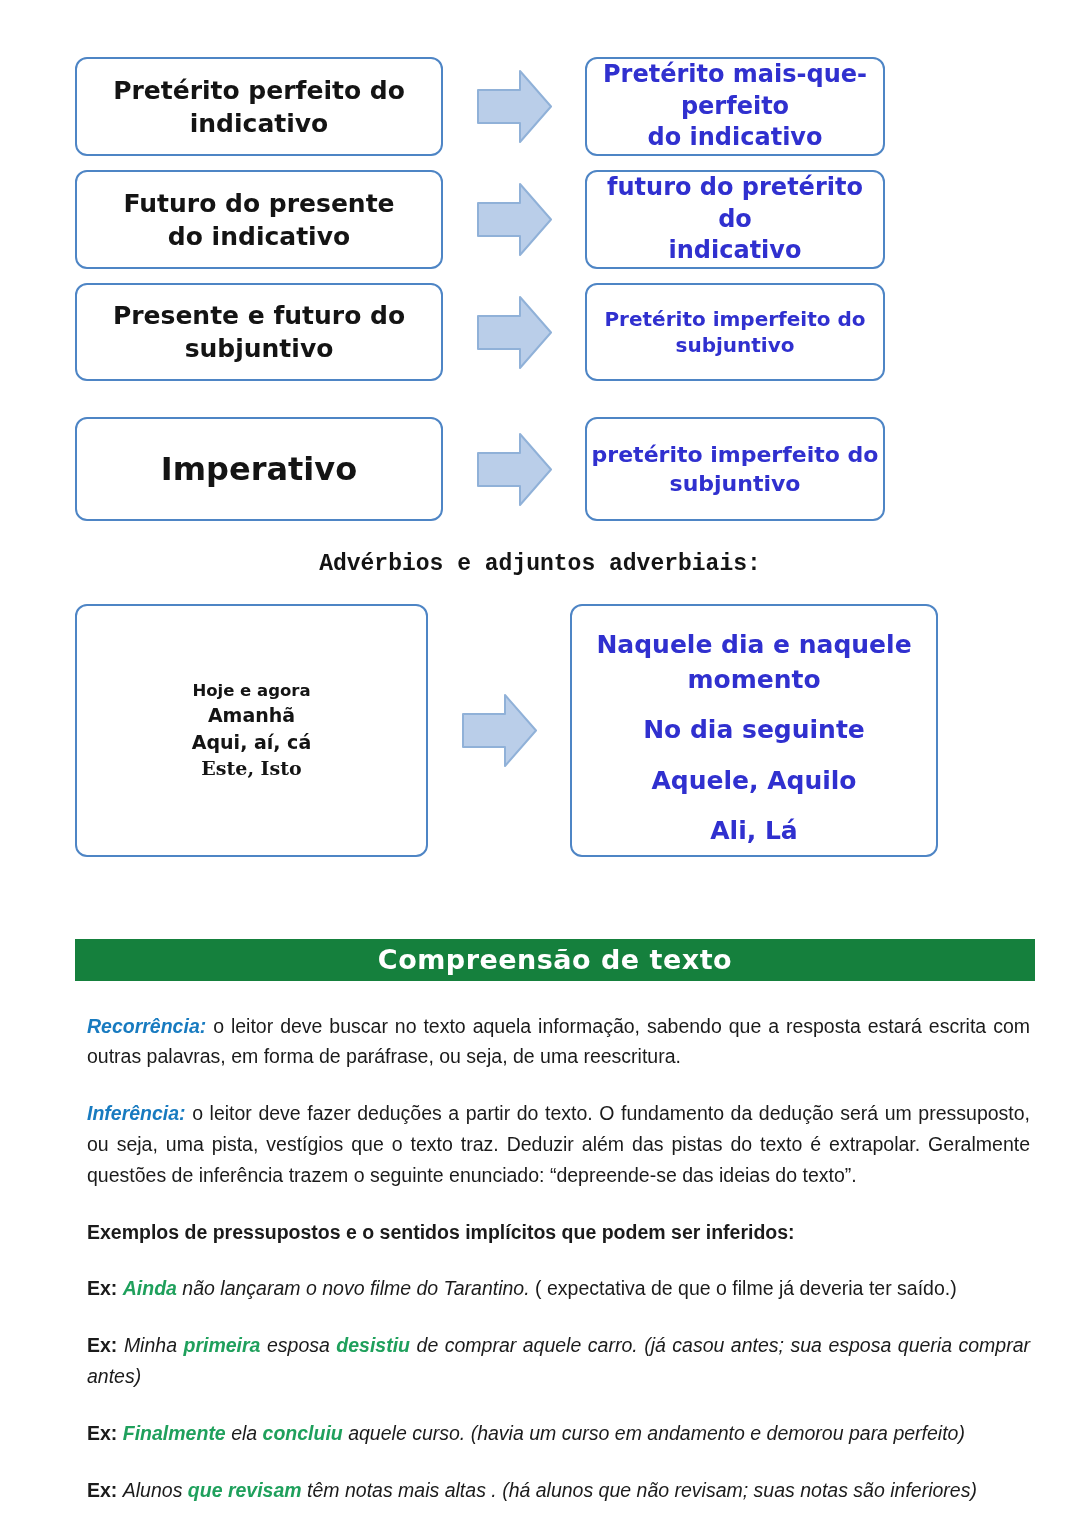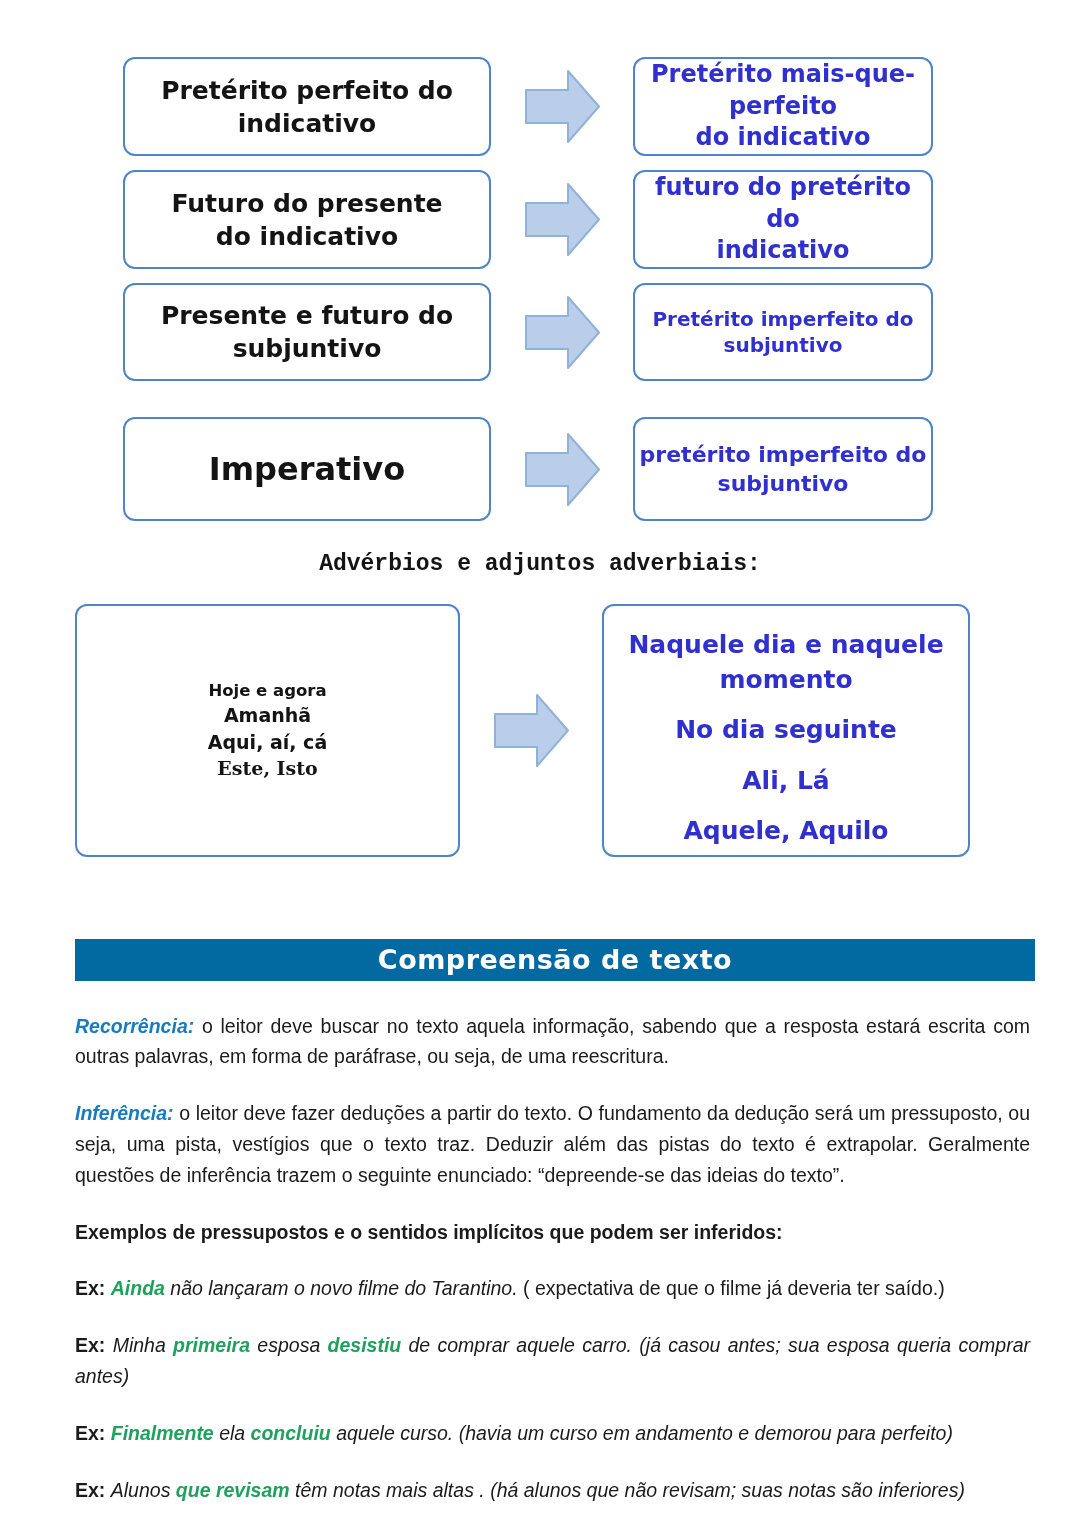--- a/index.html
+++ b/index.html
@@ -5,21 +5,21 @@
   html,body{margin:0;padding:0;background:#ffffff;}
   .page{
     position:relative;
     width:1080px;height:1527px;
     background:#ffffff;
     font-family:"Liberation Sans", sans-serif;
     color:#1b1b1b;
     overflow:hidden;
   }
   
-  .diagram{padding:57px 0 0 75px;margin-left:48px;}
+  .diagram{padding:57px 0 0 75px;}
   .drow{display:flex;align-items:stretch;margin-bottom:14px;}
   .drow.gap-top{margin-top:36px;}
   .dbox{
     box-sizing:border-box;
     border:2.5px solid #4e85c5;
     border-radius:12px;
     background:#ffffff;
     display:flex;align-items:center;justify-content:center;
     text-align:center;
   }
@@ -36,43 +36,43 @@
   .adv-heading{
     margin-top:30px;
     text-align:center;
     font-weight:bold;font-size:23px;color:#141414;
     font-family:Liberation Mono, monospace;
   }
   .adv-row{display:flex;align-items:stretch;margin-top:27px;padding-left:75px;}
   .adv-box{
     box-sizing:border-box;
     border:2.5px solid #4e85c5;border-radius:12px;background:#fff;
-    width:385px;min-height:104px;
+    width:353px;min-height:104px;
     display:flex;flex-direction:column;justify-content:center;
     text-align:center;padding:6px 4px;
   }
   .adv-box .line{line-height:1.38;font-family:"DejaVu Sans", sans-serif;}
   .adv-left .line{color:#141414;font-weight:bold;font-size:19px;}
   .adv-left .line.small{font-size:16.5px;font-weight:600;}
   .adv-left .line.serif{font-family:"DejaVu Serif", serif;}
   .adv-right{width:368px;}
   .adv-right .line{color:#3030cf;font-weight:bold;font-size:25px;margin-top:16px;}
   
   .banner{
     margin:82px 0 0 75px;
     width:960px;height:42px;
-    background:#0369a1;
+    background:#15803d;
     display:flex;align-items:center;justify-content:center;
     color:#ffffff;font-weight:bold;font-size:27px;
     font-family:"DejaVu Sans", sans-serif;
     letter-spacing:0.5px;
   }
   
   .textbody{margin:30px 50px 0 75px;font-size:19.5px;line-height:1.58;text-align:justify;}
-  .textbody p{margin:0 0 26px 0;}
+  .textbody p{margin:0 0 26px 12px;}
   .label-blue{color:#187bc0;font-weight:bold;font-style:italic;}
   .bold-head{font-weight:bold;}
   .it{font-style:italic;}
   .green{color:#1fa05c;font-weight:bold;font-style:italic;}
   .exp{font-weight:bold;}
 </style>
 </head>
 <body>
 
 <div class="page">
@@ -154,22 +154,22 @@
       <div class="line serif">Este, Isto</div>
     </div>
     <div class="arrow-cell">
       <svg width="80" height="85" viewBox="0 0 80 85">
         <path d="M4 26 H46 V7 L77 42.5 L46 78 V59 H4 Z" fill="#bacee9" stroke="#90b1d8" stroke-width="2" stroke-linejoin="round"></path>
       </svg>
     </div>
     <div class="adv-box adv-right">
       <div class="line">Naquele dia e naquele momento</div>
       <div class="line">No dia seguinte</div>
+      <div class="line">Aquele, Aquilo</div>
       <div class="line">Ali, Lá</div>
-      <div class="line">Aquele, Aquilo</div>
     </div>
   </div>
 
   <div class="banner">
     <span>Compreensão de texto</span>
   </div>
 
   <div class="textbody">
 
     <p><span class="label-blue">Recorrência:</span><span> o leitor deve buscar no texto aquela informação, sabendo que a resposta estará escrita com outras palavras, em forma de paráfrase, ou seja, de uma reescritura.</span></p>

